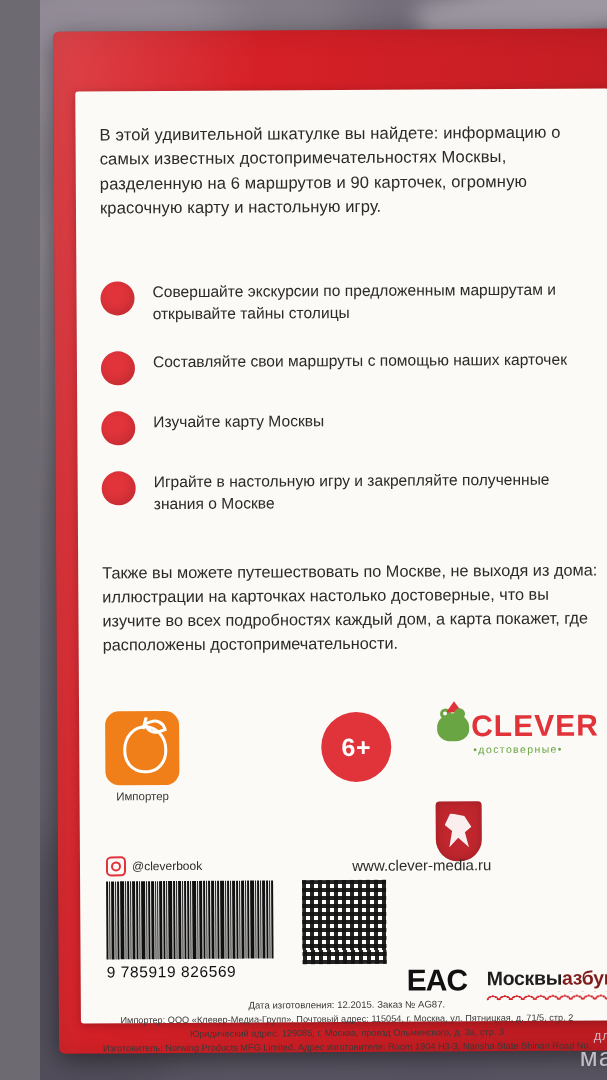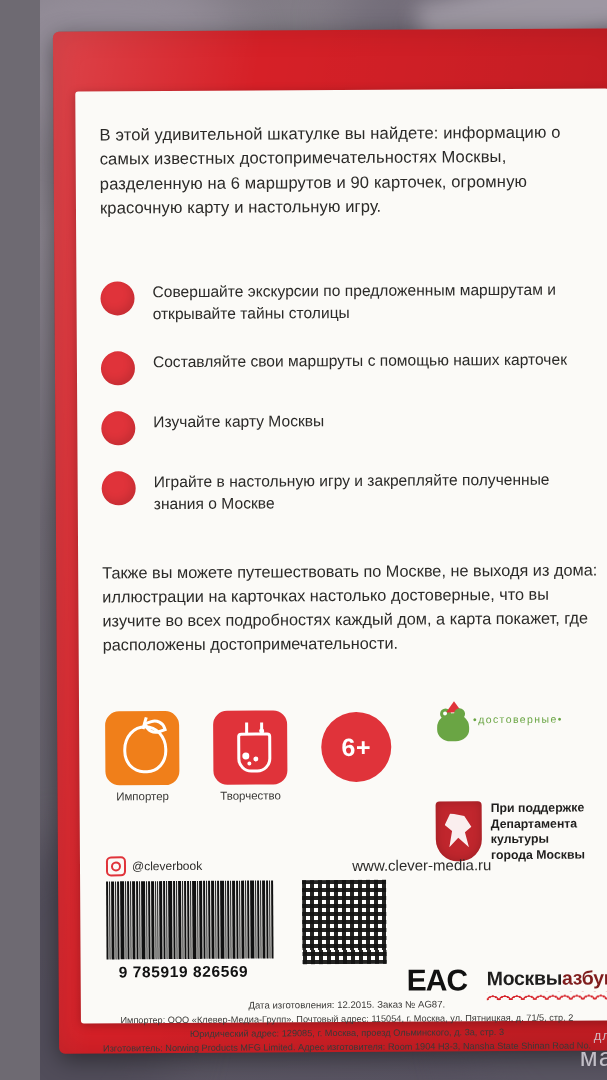--- a/index.html
+++ b/index.html
@@ -353,25 +353,25 @@
     align-items: flex-end;
     gap: 1px;
   }
   .barcode i {
     display: block;
     background: #111;
     height: 100%;
   }
   .isbn {
     position: absolute;
-    left: 12px;
+    left: 0;
     top: 82px;
     font-size: 15.5px;
     letter-spacing: .6px;
-    font-weight: 700;
+    font-weight: 400;
     color: #111;
   }
   .qr {
     position: absolute;
     left: 196px;
     top: 0;
     width: 84px;
     height: 84px;
     background:
       repeating-linear-gradient(0deg, #111 0 4px, transparent 4px 8px),
@@ -475,54 +475,36 @@
 
       <div class="badges">
         <div class="badge know">
           <div class="tile">
             <span class="apple"></span>
             <span class="apple-leaf"></span>
           </div>
           <div class="cap">Импортер</div>
         </div>
 
-        <div class="badge create">
-          <div class="tile">
-            <span class="flask">
-              <span class="flask-neck"></span>
-              <span class="flask-body"></span>
-              <span class="bub b1"></span>
-              <span class="bub b2"></span>
-              <span class="bub b3"></span>
-              <span class="bub b4"></span>
-            </span>
-          </div>
-          <div class="cap">Творчество</div>
-        </div>
 
         <div class="age">6+</div>
 
         <div class="clever">
           <span class="frog">
             <span class="crown"></span>
             <span class="frog-eye l"></span>
             <span class="frog-eye r"></span>
           </span>
+          <div class="clever-word">CLEVER</div>
           <div class="clever-sub">•достоверные•</div>
         </div>
 
         <div class="support">
           <div class="crest">
             <span class="rider"></span>
-          </div>
-          <div class="support-text">
-            <div>При поддержке</div>
-            <div>Департамента</div>
-            <div>культуры</div>
-            <div>города Москвы</div>
           </div>
         </div>
       </div>
 
       <div class="social-row">
         <span class="ig-icon"></span>
         <span class="ig-handle">@cleverbook</span>
         <span class="site">www.clever-media.ru</span>
       </div>
 

